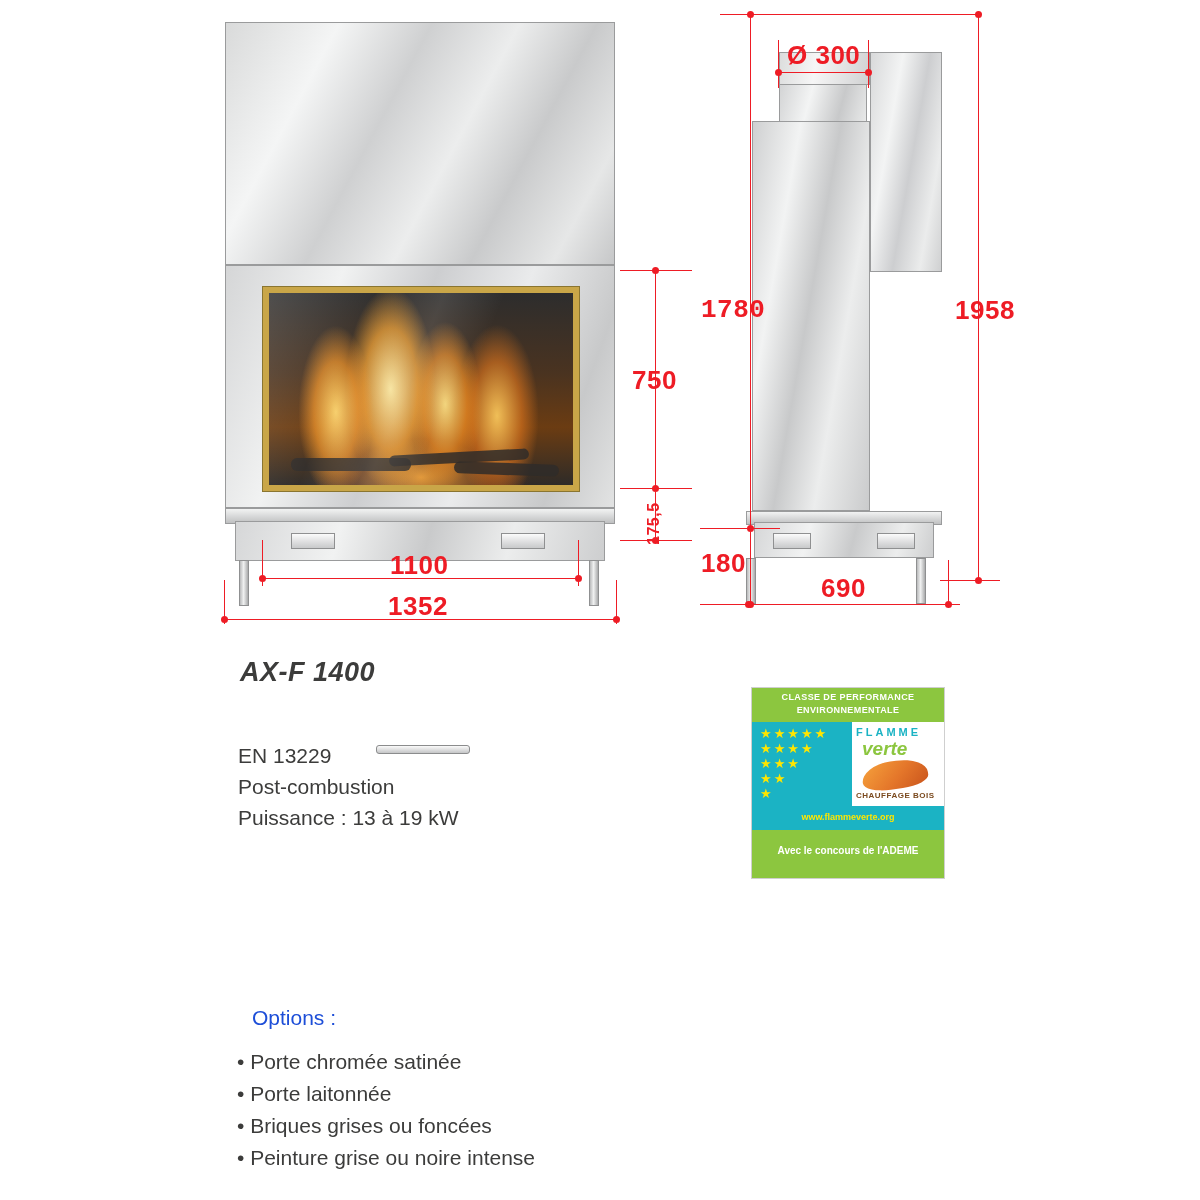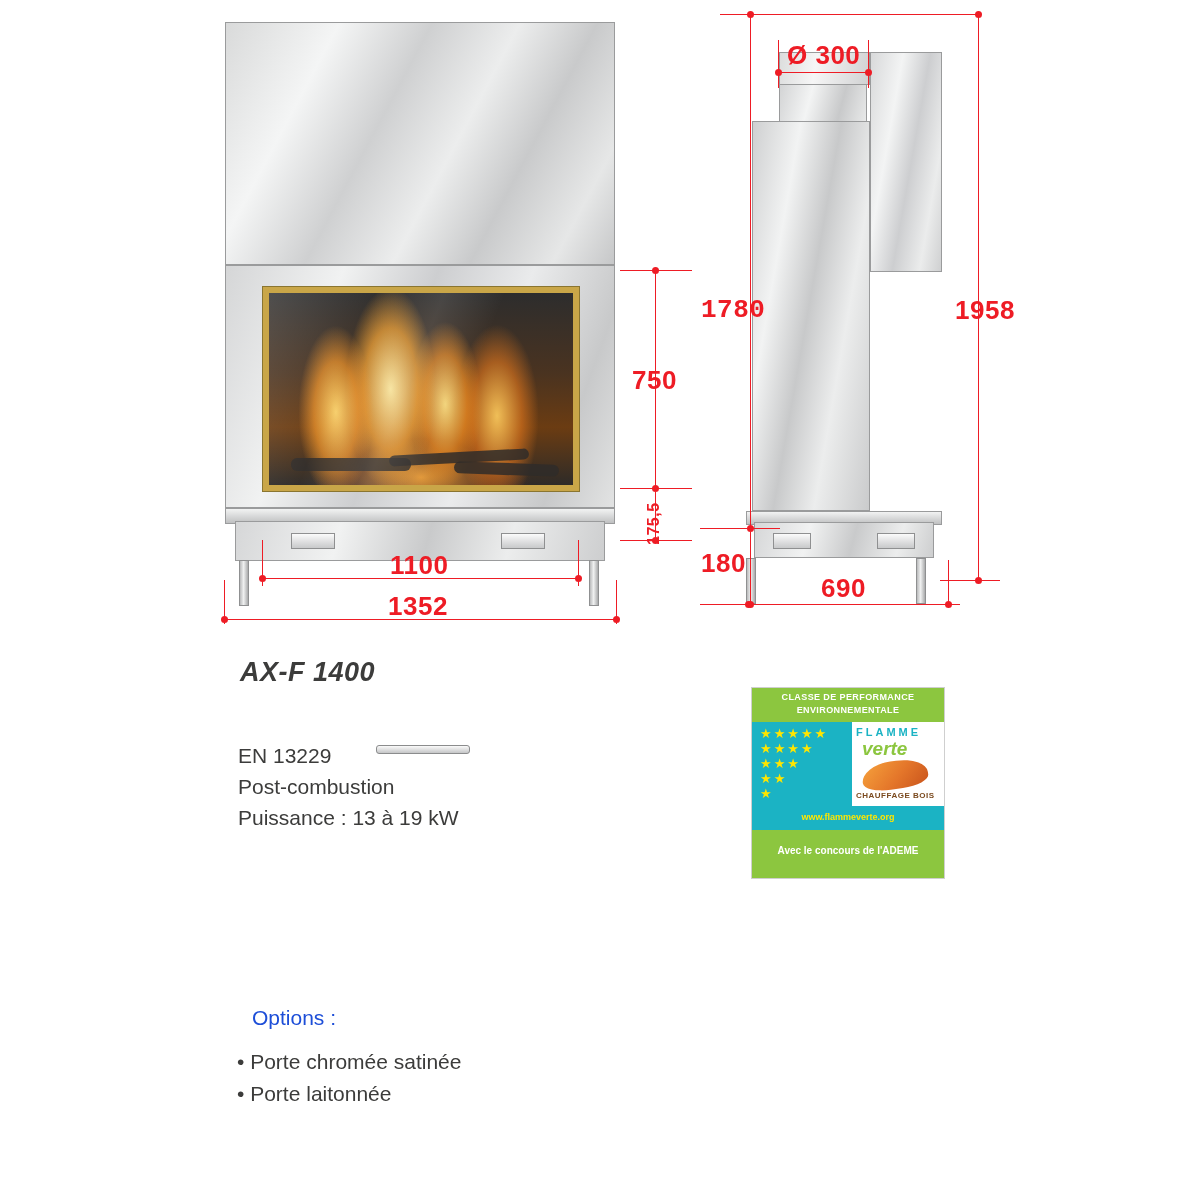--- a/index.html
+++ b/index.html
@@ -423,20 +423,22 @@
   <div class="spec-list">
     <div>EN 13229</div>
     <div>Post-combustion</div>
     <div>Puissance : 13 à 19 kW</div>
   </div>
 
   <div class="options-title">Options :</div>
   <div class="options-list">
     <div>• Porte chromée satinée</div>
     <div>• Porte laitonnée</div>
+    <div>• Briques grises ou foncées</div>
+    <div>• Peinture grise ou noire intense</div>
   </div>
 
   <div id="logo">
     <div class="logo-top"></div>
     <div class="logo-top-text">
       <div>CLASSE DE PERFORMANCE</div>
       <div>ENVIRONNEMENTALE</div>
     </div>
     <div class="logo-mid"></div>
     <div class="logo-right"></div>

